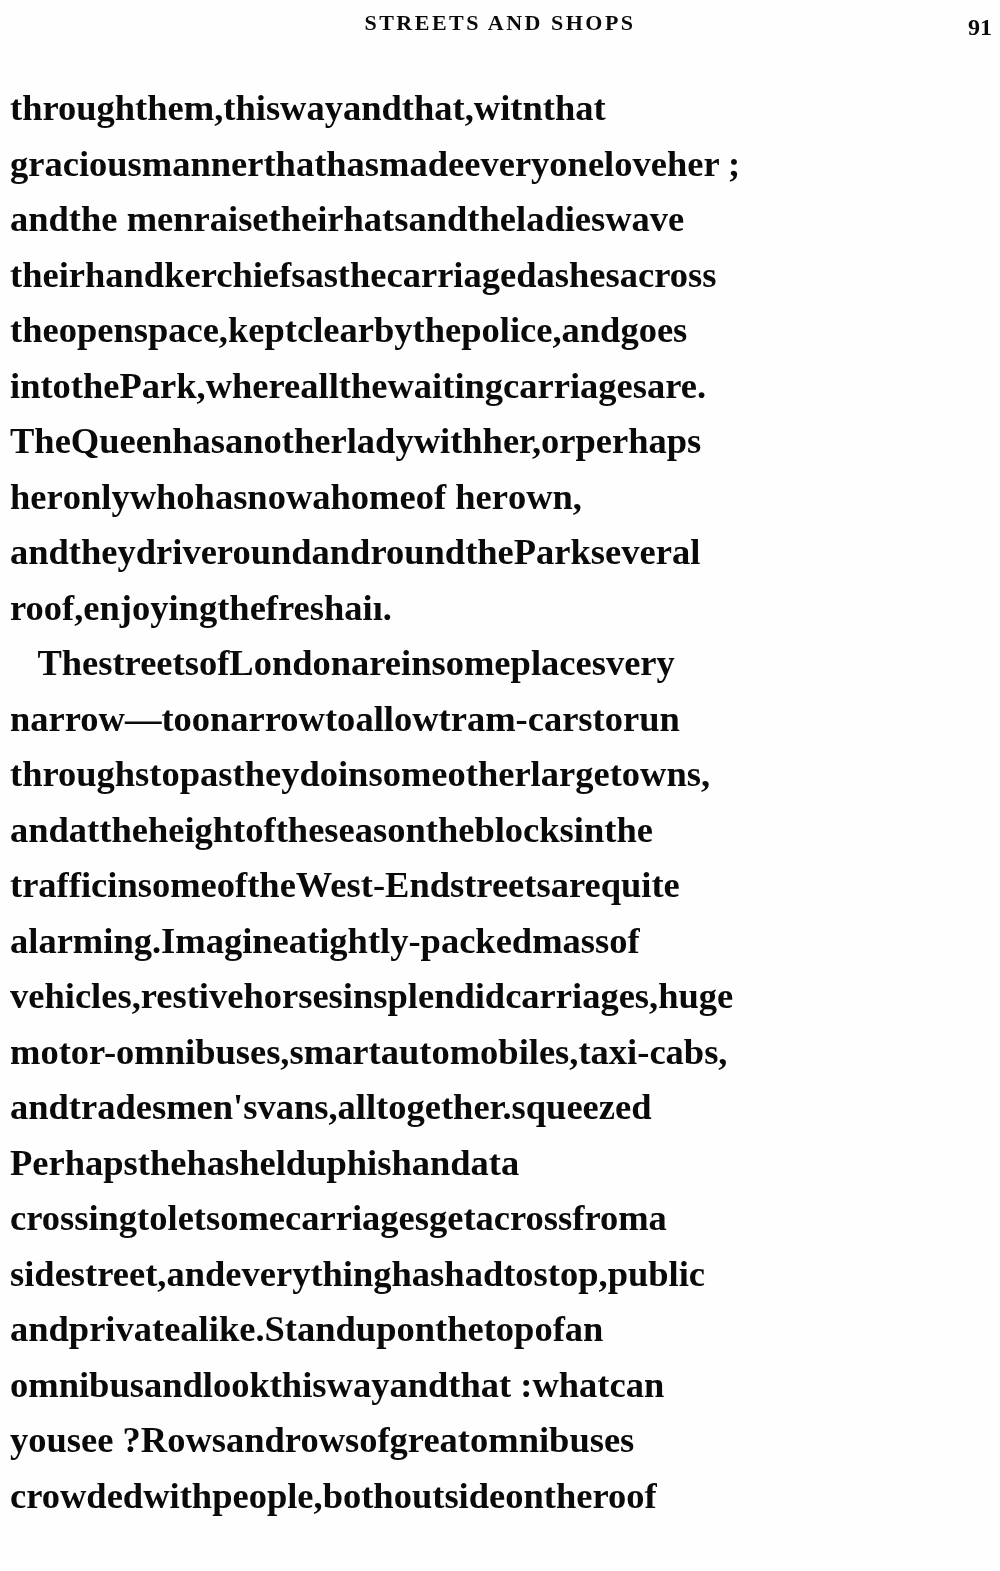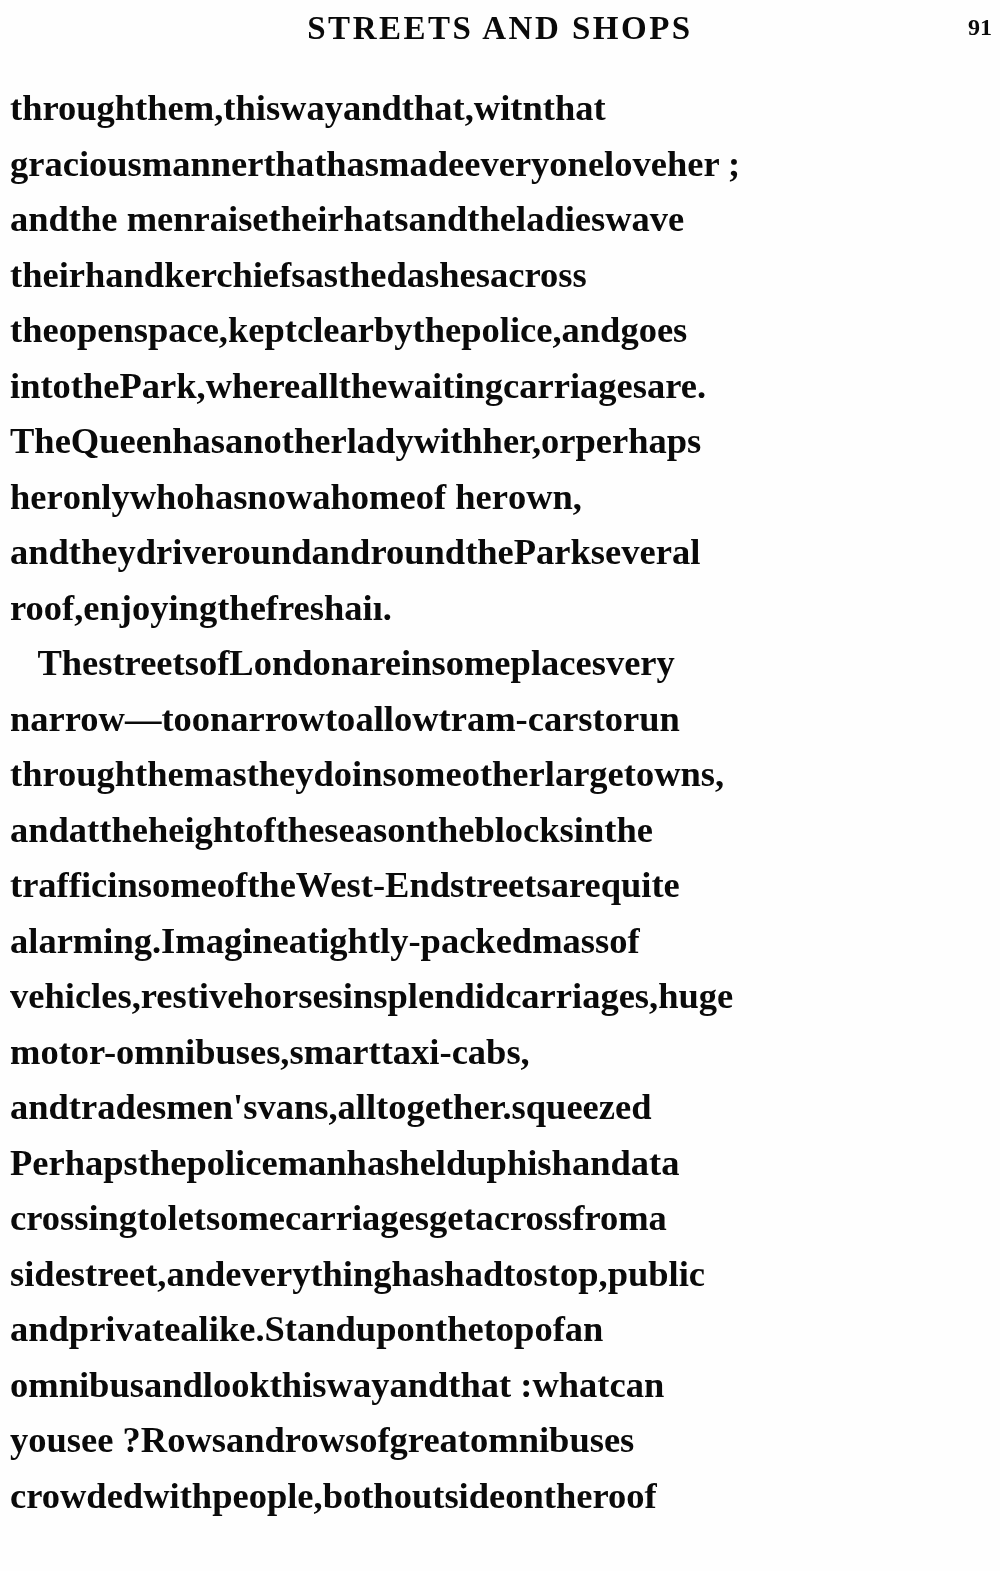--- a/index.html
+++ b/index.html
@@ -22,21 +22,21 @@
     left: 0;
     width: 1000px;
     height: 56px;
   }
   .running-head {
     position: absolute;
     left: 0;
     right: 0;
     top: 6px;
     text-align: center;
-    font-size: 33px;
+    font-size: 22px;
     font-weight: bold;
     letter-spacing: 2.5px;
     font-family: "Liberation Serif", serif;
   }
   .folio {
     position: absolute;
     right: 8px;
     top: 10px;
     font-size: 24px;
     font-weight: bold;
@@ -73,37 +73,37 @@
 
   <div class="header">
     <div class="running-head">STREETS AND SHOPS</div>
     <div class="folio">91</div>
   </div>
 
   <div class="body-text">
       <div class="line justify"><span class="w">through</span><span class="w">them,</span><span class="w">this</span><span class="w">way</span><span class="w">and</span><span class="w">that,</span><span class="w">witn</span><span class="w">that</span></div>
       <div class="line justify"><span class="w">gracious</span><span class="w">manner</span><span class="w">that</span><span class="w">has</span><span class="w">made</span><span class="w">everyone</span><span class="w">love</span><span class="w">her ;</span></div>
       <div class="line justify"><span class="w">and</span><span class="w">the </span><span class="w">men</span><span class="w">raise</span><span class="w">their</span><span class="w">hats</span><span class="w">and</span><span class="w">the</span><span class="w">ladies</span><span class="w">wave</span></div>
-      <div class="line justify"><span class="w">their</span><span class="w">handkerchiefs</span><span class="w">as</span><span class="w">the</span><span class="w">dashes</span><span class="w">across</span></div>
+      <div class="line justify"><span class="w">their</span><span class="w">handkerchiefs</span><span class="w">as</span><span class="w">the</span><span class="w">carriage</span><span class="w">dashes</span><span class="w">across</span></div>
       <div class="line justify"><span class="w">the</span><span class="w">open</span><span class="w">space,</span><span class="w">kept</span><span class="w">clear</span><span class="w">by</span><span class="w">the</span><span class="w">police,</span><span class="w">and</span><span class="w">goes</span></div>
       <div class="line justify"><span class="w">into</span><span class="w">the</span><span class="w">Park,</span><span class="w">where</span><span class="w">all</span><span class="w">the</span><span class="w">waiting</span><span class="w">carriages</span><span class="w">are.</span></div>
       <div class="line justify"><span class="w">The</span><span class="w">Queen</span><span class="w">has</span><span class="w">another</span><span class="w">lady</span><span class="w">with</span><span class="w">her,</span><span class="w">or</span><span class="w">perhaps</span></div>
       <div class="line justify"><span class="w">her</span><span class="w">only</span><span class="w">who</span><span class="w">has</span><span class="w">now</span><span class="w">a</span><span class="w">home</span><span class="w">of her</span><span class="w">own,</span></div>
       <div class="line justify"><span class="w">and</span><span class="w">they</span><span class="w">drive</span><span class="w">round</span><span class="w">and</span><span class="w">round</span><span class="w">the</span><span class="w">Park</span><span class="w">several</span></div>
       <div class="line last"><span class="w">roof,</span><span class="w">enjoying</span><span class="w">the</span><span class="w">fresh</span><span class="w">aiı.</span></div>
       <div class="line justify"><span class="w">&nbsp;&nbsp;&nbsp;The</span><span class="w">streets</span><span class="w">of</span><span class="w">London</span><span class="w">are</span><span class="w">in</span><span class="w">some</span><span class="w">places</span><span class="w">very</span></div>
       <div class="line justify"><span class="w">narrow—too</span><span class="w">narrow</span><span class="w">to</span><span class="w">allow</span><span class="w">tram-cars</span><span class="w">to</span><span class="w">run</span></div>
-      <div class="line justify"><span class="w">through</span><span class="w">them</span><span class="w">as</span><span class="w">they</span><span class="w">do</span><span class="w">in</span><span class="w">some</span><span class="w">other</span><span class="w">large</span><span class="w">towns,</span></div>
+      <div class="line justify"><span class="w">through</span><span class="w">stop</span><span class="w">as</span><span class="w">they</span><span class="w">do</span><span class="w">in</span><span class="w">some</span><span class="w">other</span><span class="w">large</span><span class="w">towns,</span></div>
       <div class="line justify"><span class="w">and</span><span class="w">at</span><span class="w">the</span><span class="w">height</span><span class="w">of</span><span class="w">the</span><span class="w">season</span><span class="w">the</span><span class="w">blocks</span><span class="w">in</span><span class="w">the</span></div>
       <div class="line justify"><span class="w">traffic</span><span class="w">in</span><span class="w">some</span><span class="w">of</span><span class="w">the</span><span class="w">West-End</span><span class="w">streets</span><span class="w">are</span><span class="w">quite</span></div>
       <div class="line justify"><span class="w">alarming.</span><span class="w">Imagine</span><span class="w">a</span><span class="w">tightly-packed</span><span class="w">mass</span><span class="w">of</span></div>
       <div class="line justify"><span class="w">vehicles,</span><span class="w">restive</span><span class="w">horses</span><span class="w">in</span><span class="w">splendid</span><span class="w">carriages,</span><span class="w">huge</span></div>
-      <div class="line justify"><span class="w">motor-omnibuses,</span><span class="w">smart</span><span class="w">taxi-cabs,</span></div>
+      <div class="line justify"><span class="w">motor-omnibuses,</span><span class="w">smart</span><span class="w">automobiles,</span><span class="w">taxi-cabs,</span></div>
       <div class="line justify"><span class="w">and</span><span class="w">tradesmen's</span><span class="w">vans,</span><span class="w">all</span><span class="w">together.</span><span class="w">squeezed</span></div>
-      <div class="line justify"><span class="w">Perhaps</span><span class="w">the</span><span class="w">policeman</span><span class="w">has</span><span class="w">held</span><span class="w">up</span><span class="w">his</span><span class="w">hand</span><span class="w">at</span><span class="w">a</span></div>
+      <div class="line justify"><span class="w">Perhaps</span><span class="w">the</span><span class="w">has</span><span class="w">held</span><span class="w">up</span><span class="w">his</span><span class="w">hand</span><span class="w">at</span><span class="w">a</span></div>
       <div class="line justify"><span class="w">crossing</span><span class="w">to</span><span class="w">let</span><span class="w">some</span><span class="w">carriages</span><span class="w">get</span><span class="w">across</span><span class="w">from</span><span class="w">a</span></div>
       <div class="line justify"><span class="w">side</span><span class="w">street,</span><span class="w">and</span><span class="w">everything</span><span class="w">has</span><span class="w">had</span><span class="w">to</span><span class="w">stop,</span><span class="w">public</span></div>
       <div class="line justify"><span class="w">and</span><span class="w">private</span><span class="w">alike.</span><span class="w">Stand</span><span class="w">up</span><span class="w">on</span><span class="w">the</span><span class="w">top</span><span class="w">of</span><span class="w">an</span></div>
       <div class="line justify"><span class="w">omnibus</span><span class="w">and</span><span class="w">look</span><span class="w">this</span><span class="w">way</span><span class="w">and</span><span class="w">that :</span><span class="w">what</span><span class="w">can</span></div>
       <div class="line justify"><span class="w">you</span><span class="w">see ?</span><span class="w">Rows</span><span class="w">and</span><span class="w">rows</span><span class="w">of</span><span class="w">great</span><span class="w">omnibuses</span></div>
       <div class="line justify"><span class="w">crowded</span><span class="w">with</span><span class="w">people,</span><span class="w">both</span><span class="w">outside</span><span class="w">on</span><span class="w">the</span><span class="w">roof</span></div>
     </div>
 
 </div>
 

